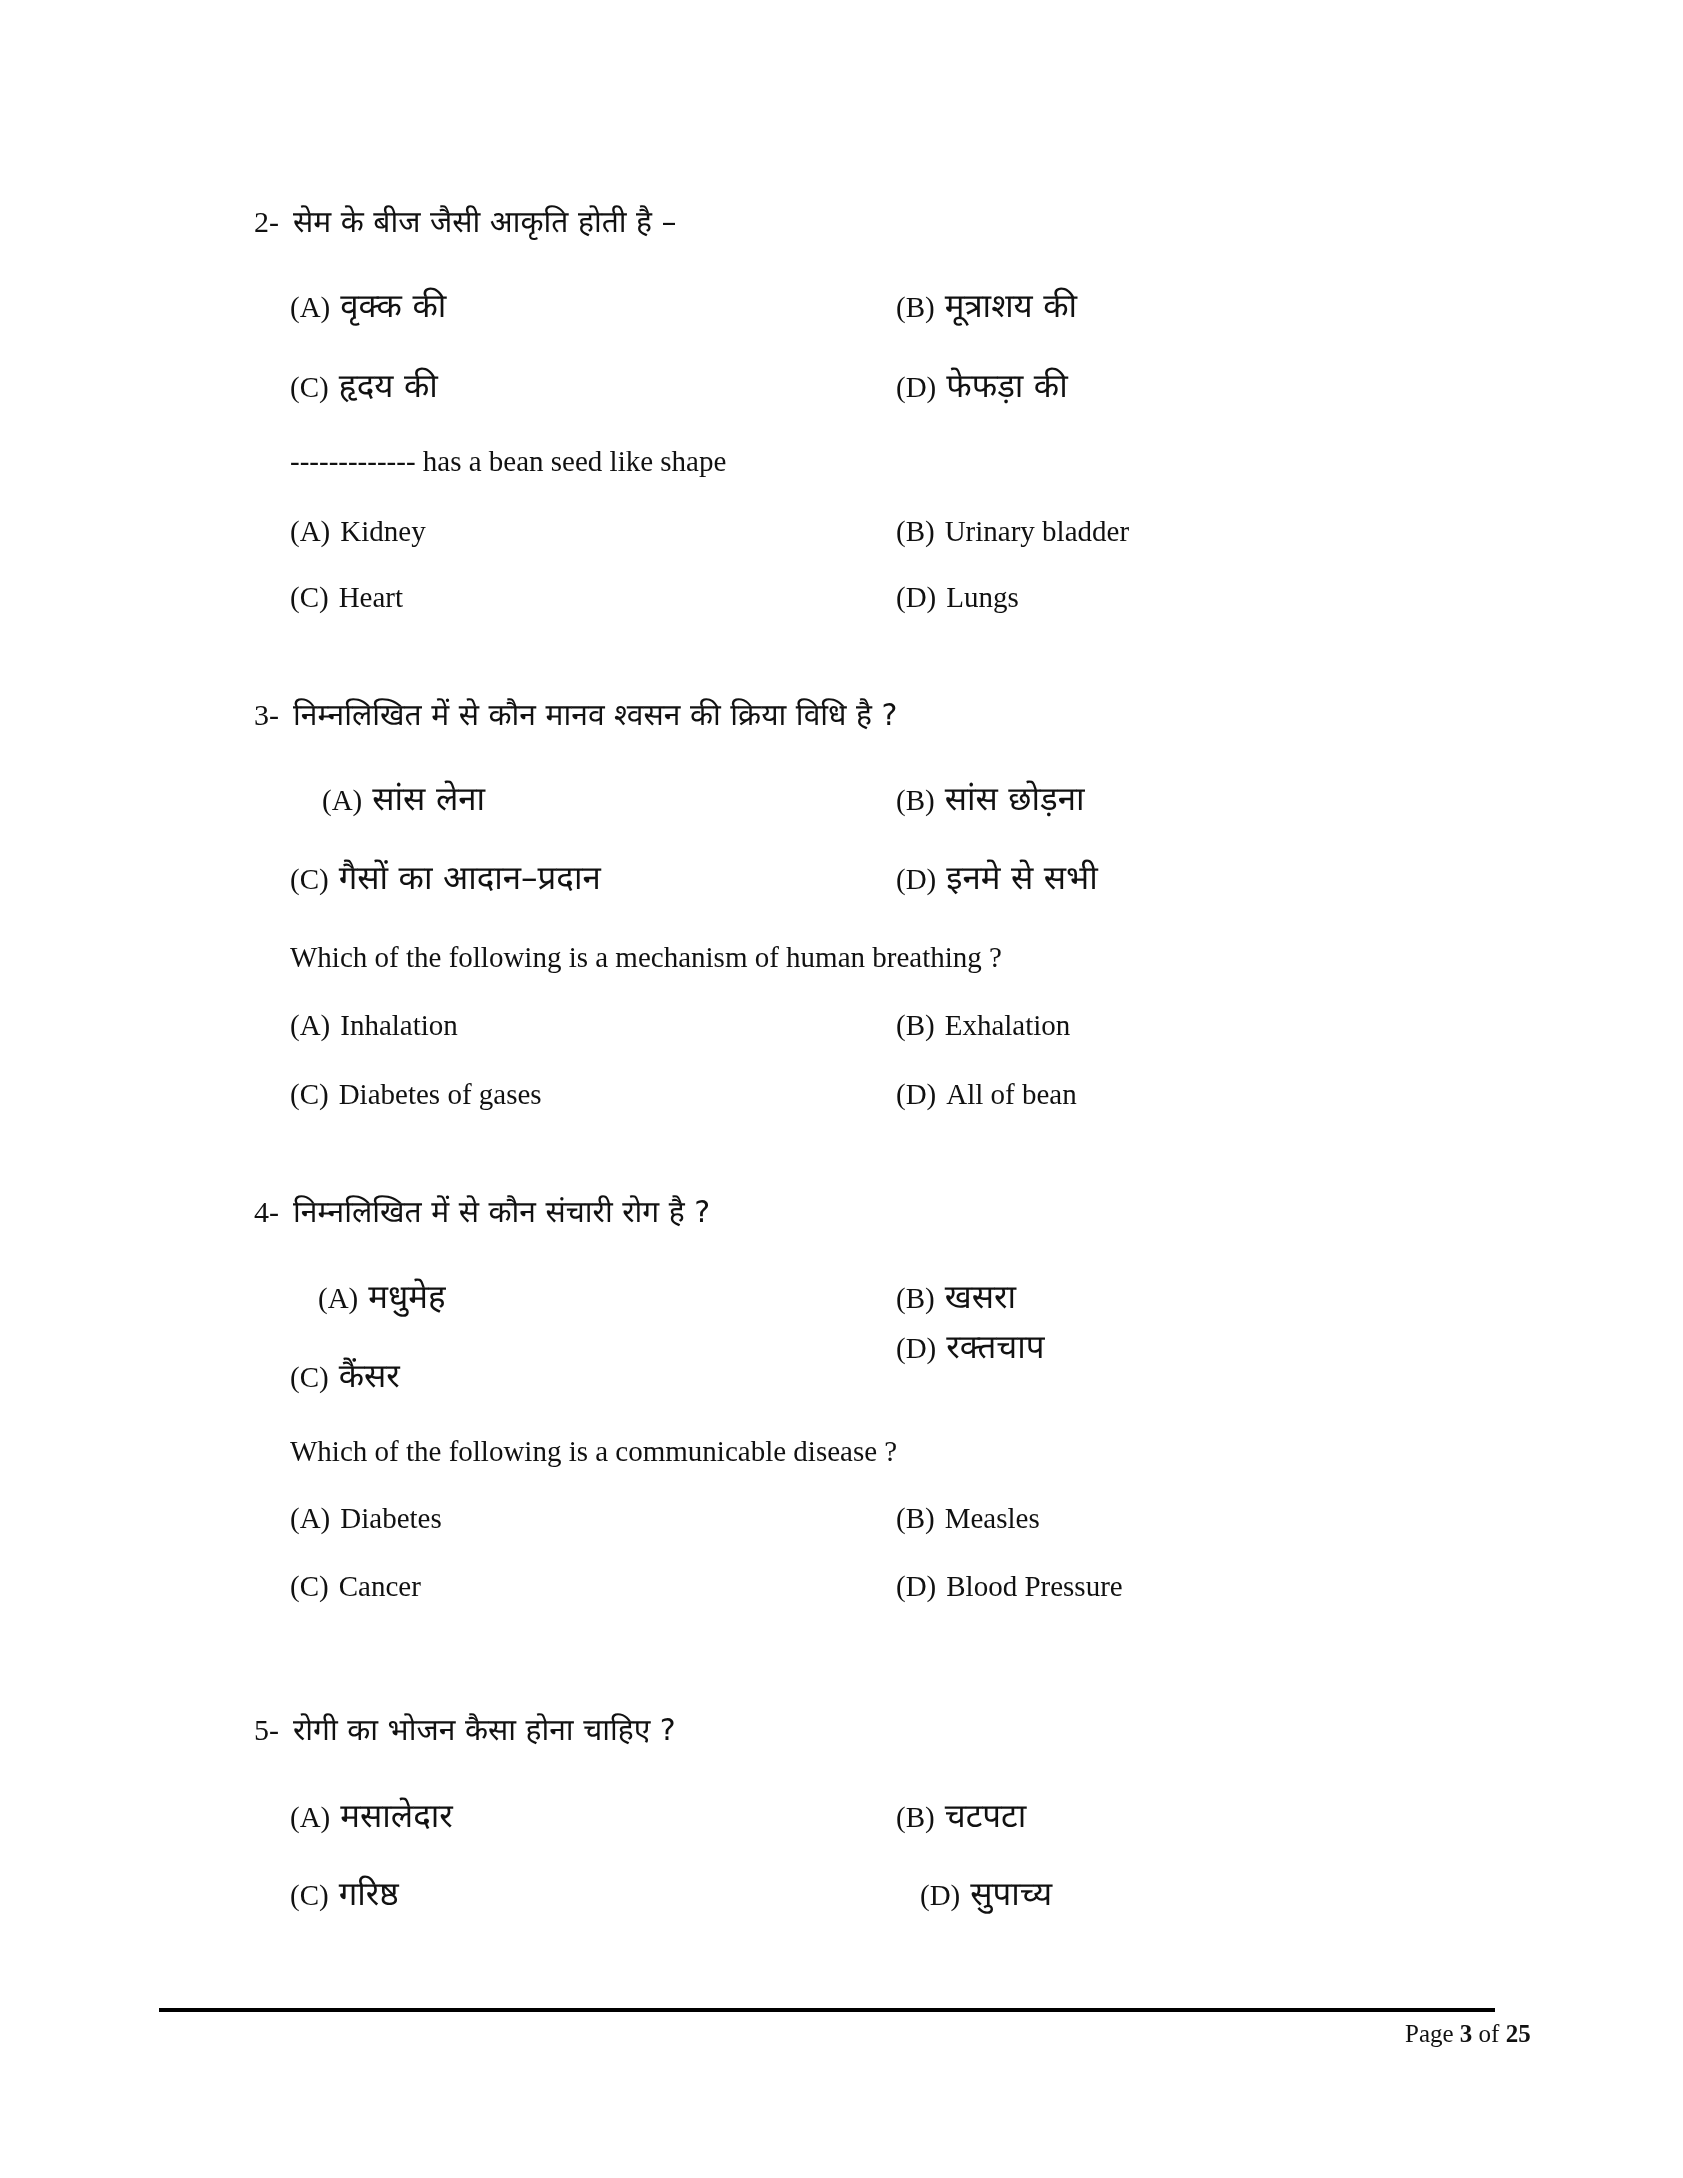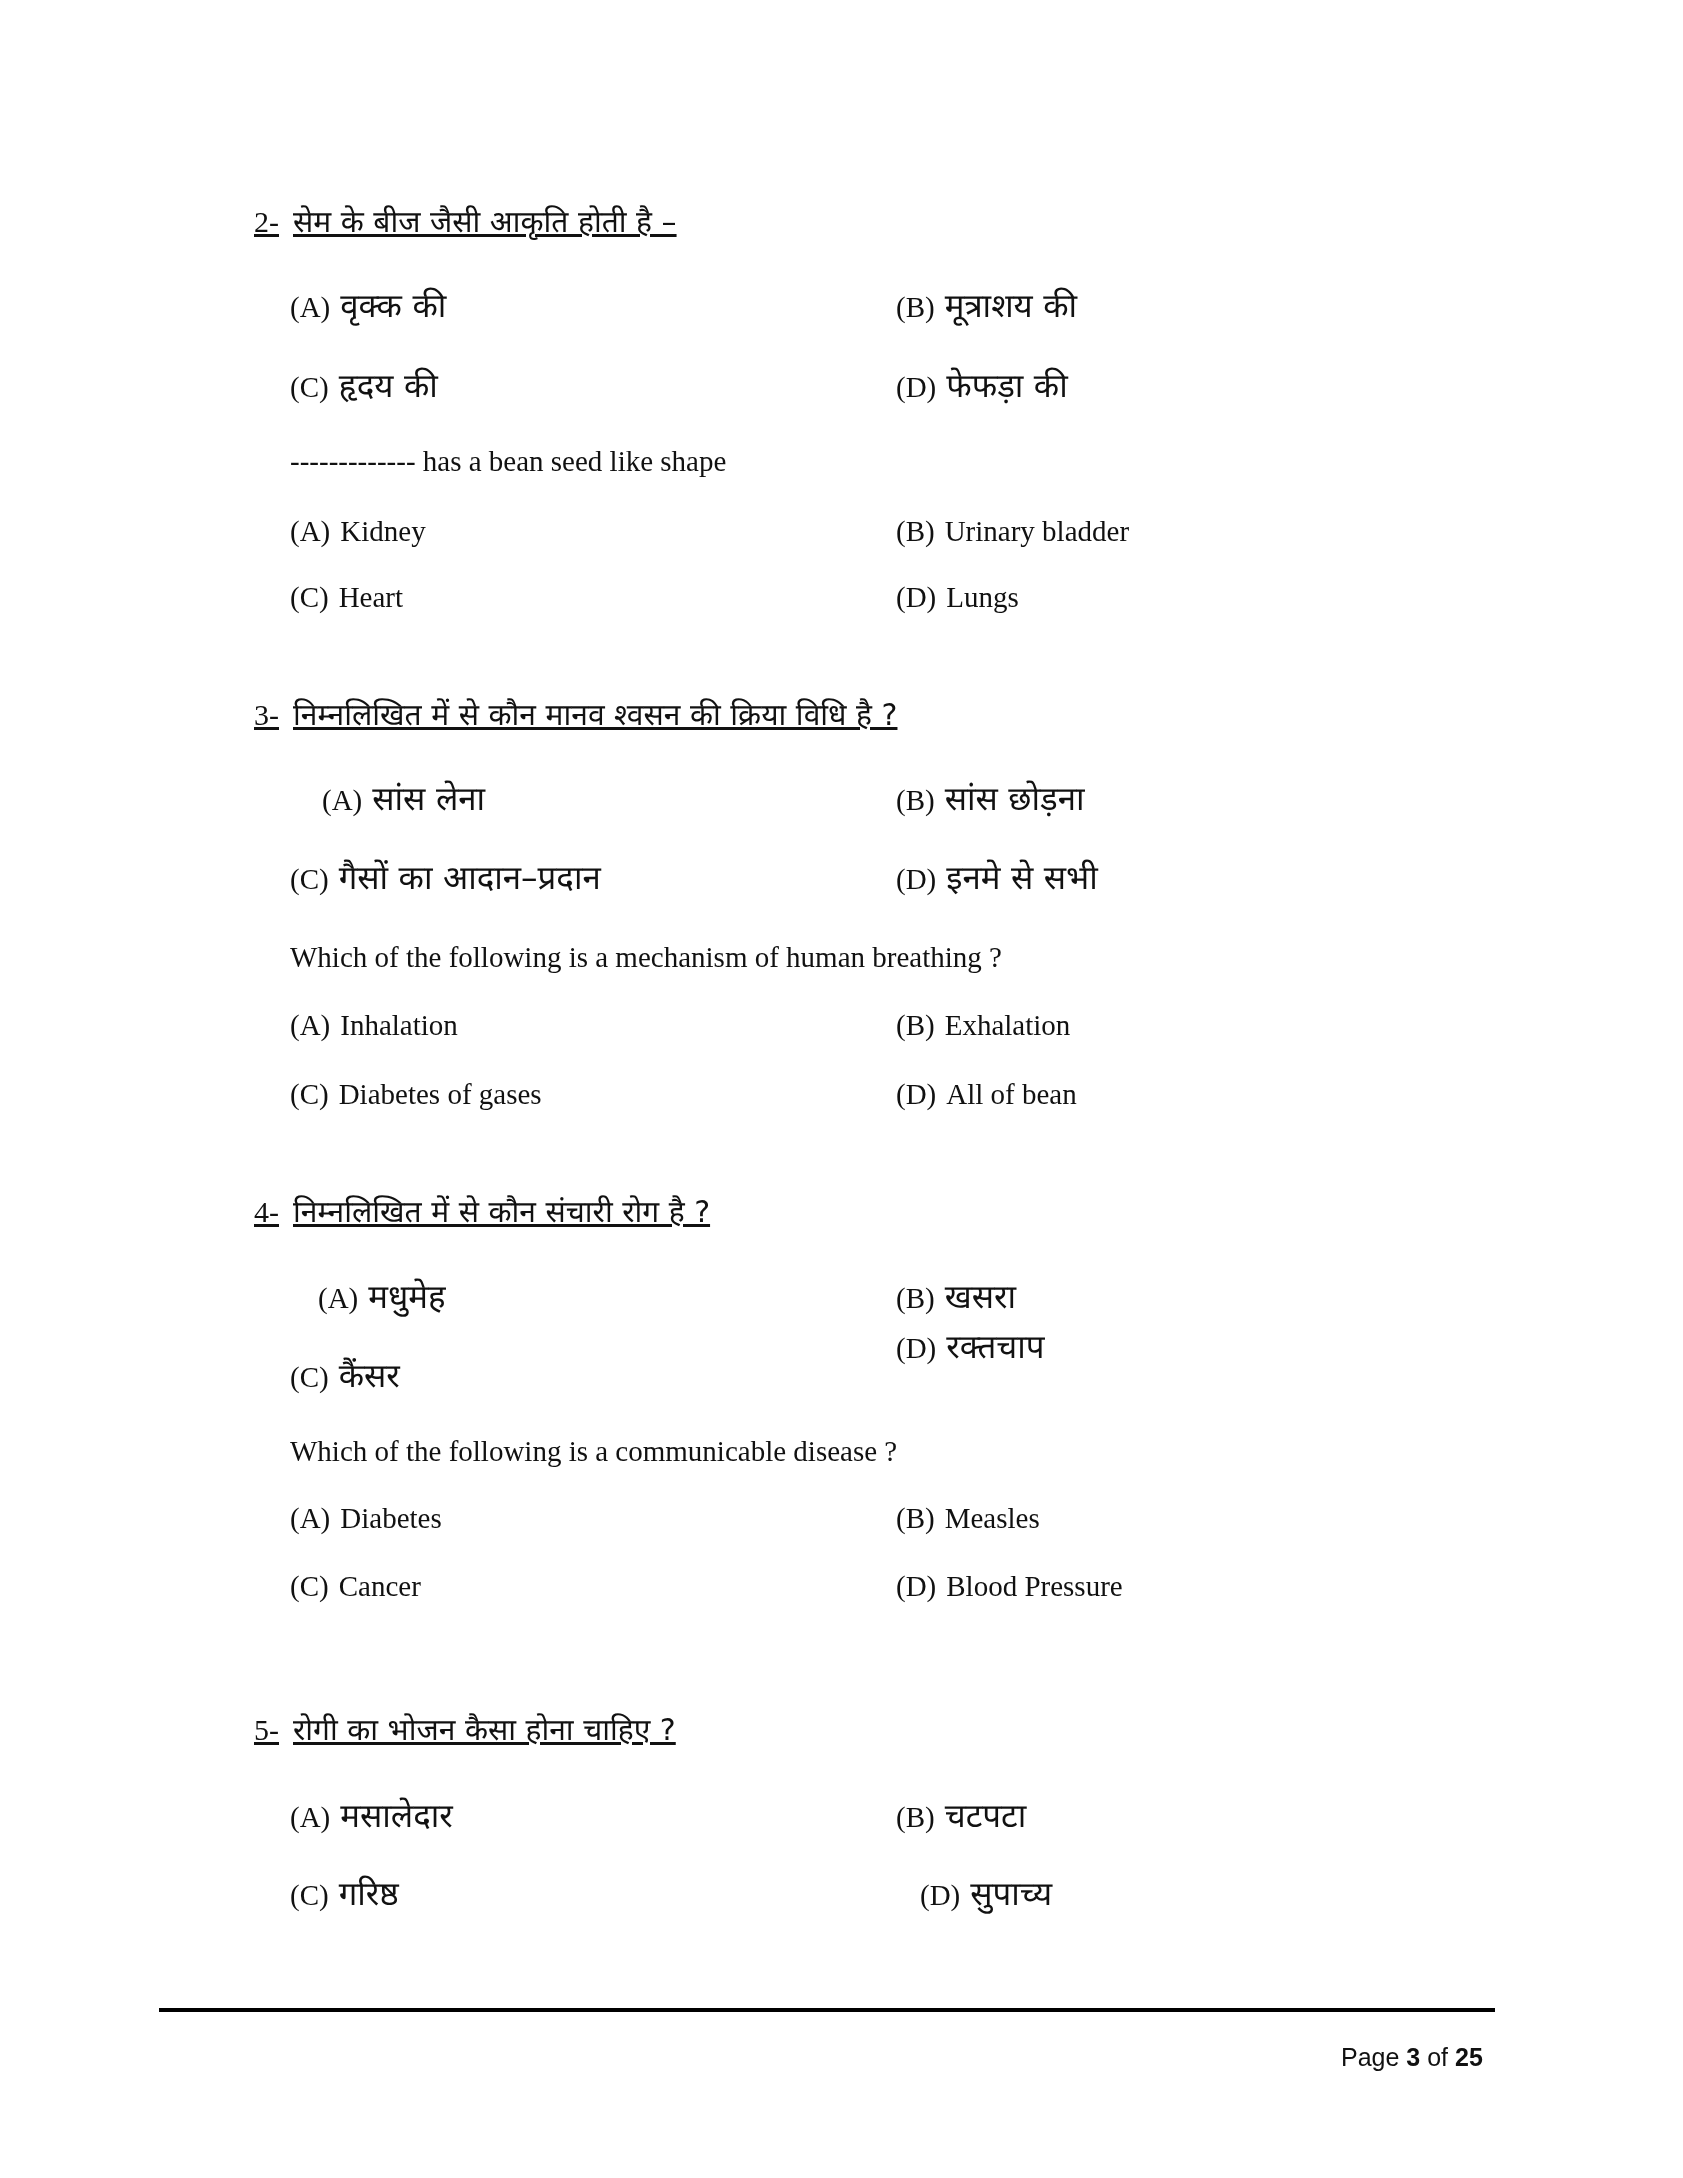--- a/index.html
+++ b/index.html
@@ -1,24 +1,24 @@
 <!DOCTYPE html>
 <html><head>
 <meta charset="utf-8">
 <style>
   html, body { margin:0; padding:0; background:#ffffff; }
   body { width:1683px; height:2178px; position:relative; overflow:hidden; color:#111; }
   .line { position:absolute; white-space:nowrap; line-height:1; }
-  .hi { font-family:"DejaVu Sans", sans-serif; font-size:30px;text-decoration:underline; }
+  .hi { font-family:"DejaVu Sans", sans-serif; font-size:30px; }
   .en { font-family:"Liberation Serif", "DejaVu Serif", serif; font-size:29px; }
   .qnum { font-family:"Liberation Serif", serif; font-size:30px; margin-right:14px; }
   .lbl { font-family:"Liberation Serif", serif; font-size:29px; margin-right:10px; }
   .opt-hi { font-family:"DejaVu Sans", sans-serif; font-size:33px; }
   .rule { position:absolute; left:159px; top:2008px; width:1336px; height:4px; background:#000; }
-  .footer { position:absolute; left:1341px; top:2020px; font-family:Liberation Sans, sans-serif; font-size:25px; white-space:nowrap;margin-top:23px; }
+  .footer { position:absolute; left:1405px; top:2020px; font-family:Liberation Serif, serif; font-size:25px; white-space:nowrap; }
   .footer b { font-weight:bold; }
 </style>
 </head>
 <body>
 
 <div class="line hi" style="left:254px; top:207px;">
   <span class="qnum">2-</span><span>सेम के बीज जैसी आकृति होती है –</span>
 </div>
 <div class="line" style="left:290px; top:289px;"><span class="lbl">(A)</span><span class="opt-hi">वृक्क की</span></div>
 <div class="line" style="left:896px; top:289px;"><span class="lbl">(B)</span><span class="opt-hi">मूत्राशय की</span></div>

